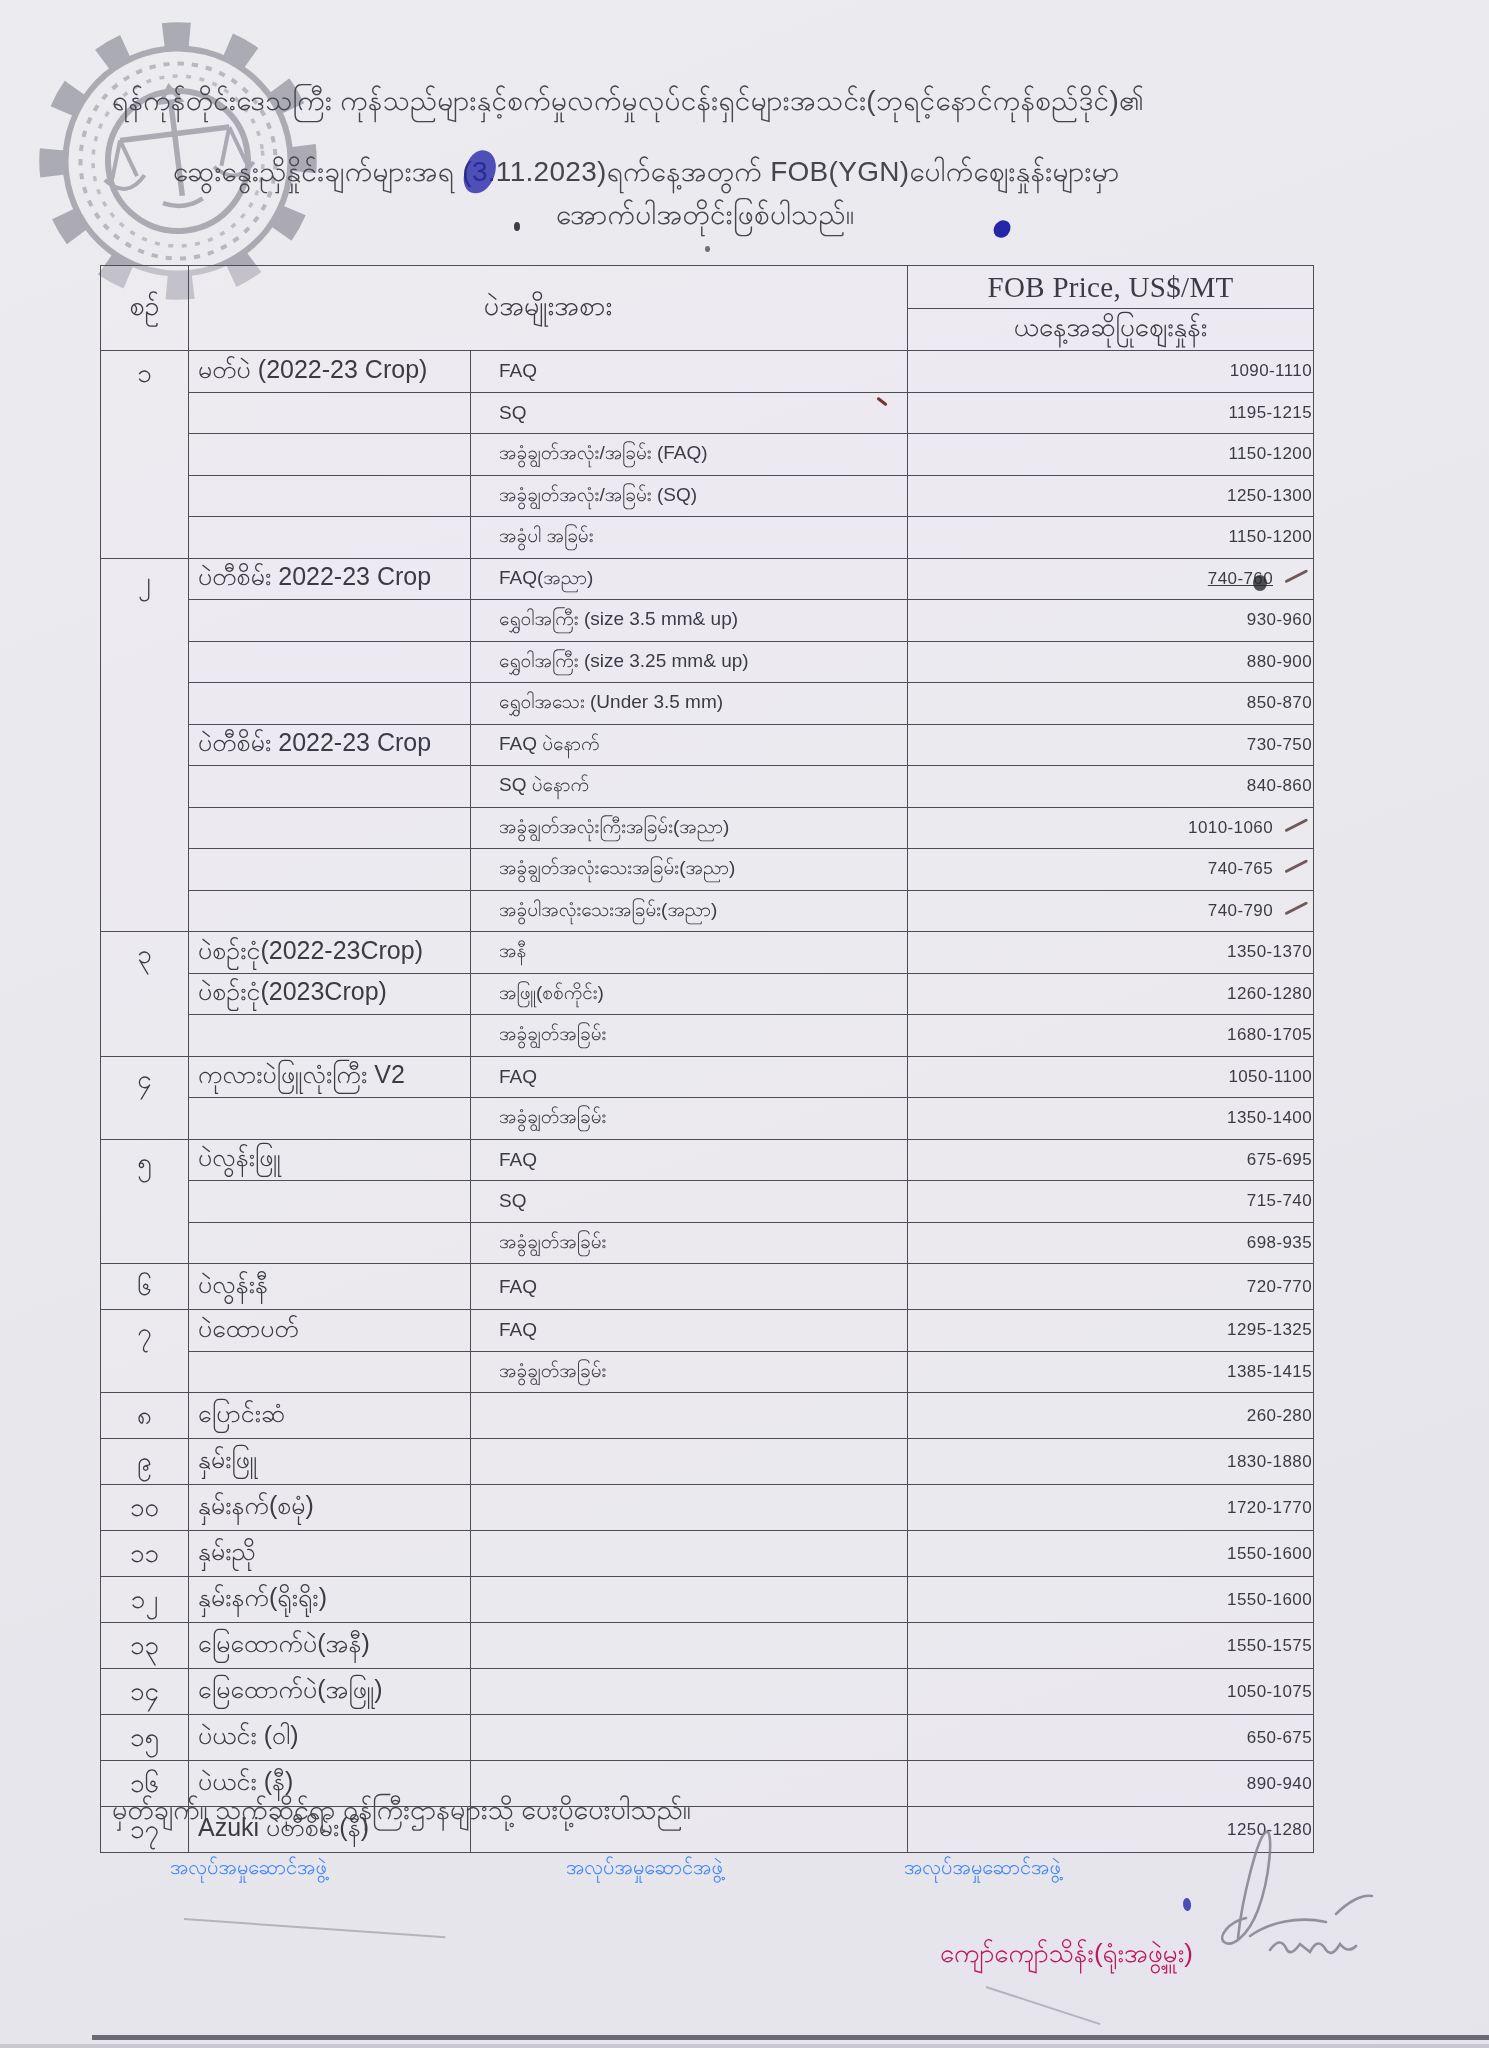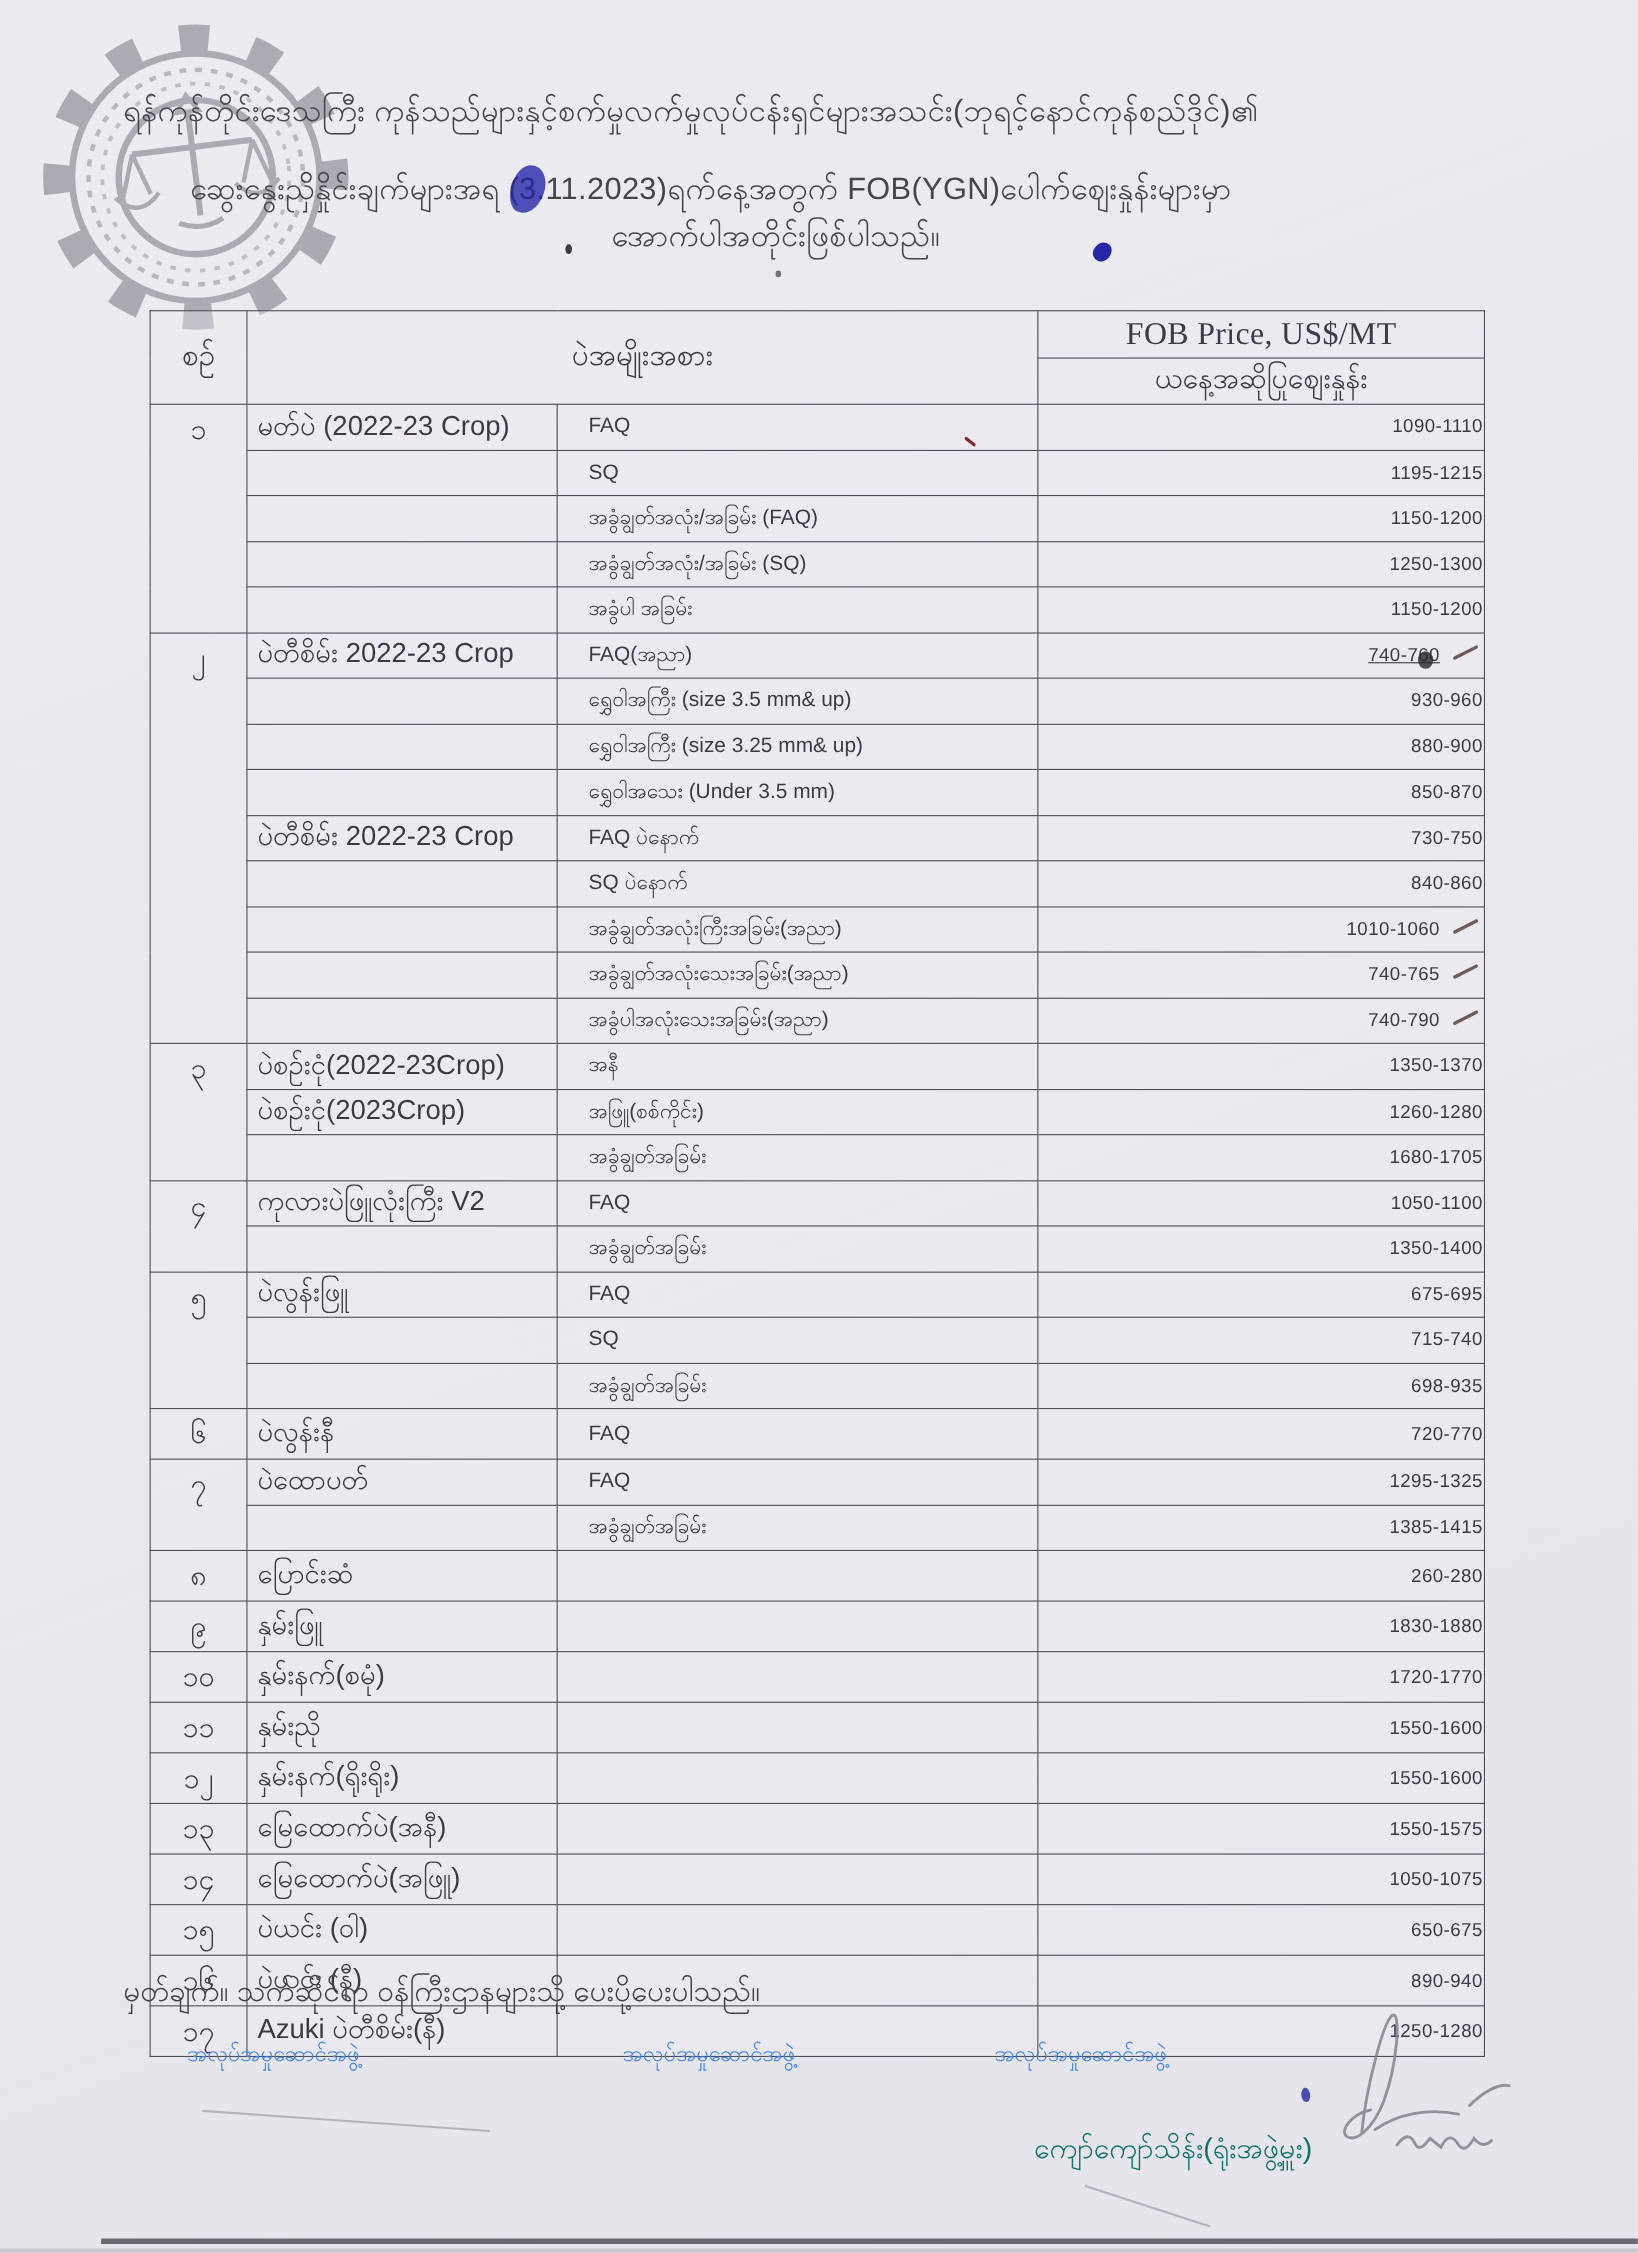--- a/index.html
+++ b/index.html
@@ -16,24 +16,23 @@
   .ink-blot{
     position:absolute;left:-7px;top:-6px;width:30px;height:44px;
     background:rgba(34,34,168,0.78);
     border-radius:52% 48% 60% 40%/55% 45% 60% 40%;
     transform:rotate(12deg);
   }
   
   .stamp{left:28px;top:6px;width:300px;height:310px;opacity:0.62;transform:rotate(-7deg);}
   
   table.price{
-    position:absolute;left:100px;top:282px;width:1213px;
+    position:absolute;left:100px;top:265px;width:1213px;
     border-collapse:collapse;table-layout:fixed;
     background:rgba(240,239,244,0.35);
-    margin-left:36px;
   }
   table.price th,table.price td{
     border:1.6px solid #4d4d56;
     font-weight:normal;color:#3b3b43;
     overflow:visible;white-space:nowrap;
   }
   col.w-serial{width:88px;} col.w-name{width:282px;}
   col.w-grade{width:437px;} col.w-price{width:406px;}
   tr.hrow1{height:43px;} tr.hrow2{height:42px;}
   th.h-serial,th.h-type{font-size:27px;text-align:center;}
@@ -44,21 +43,21 @@
   td.c-name{padding-left:9px;font-size:25px;}
   td.c-grade{padding-left:28px;font-size:19px;}
   td.c-price{text-align:right;font-size:17px;color:#35353c;letter-spacing:0.4px;}
   .tick{
     display:inline-block;width:25px;height:3px;background:#6e5a58;
     transform:rotate(-27deg) translateY(-7px);margin-left:14px;border-radius:2px;
   }
   
   .fnote{font-size:27px;white-space:nowrap;color:#43434b;}
   .fcommittee{font-size:20px;white-space:nowrap;color:#3b82f6;}
-  .fsign{font-size:26px;white-space:nowrap;color:#0f766e;}
+  .fsign{font-size:26px;white-space:nowrap;color:#be185d;}
   
   .speck{position:absolute;background:#3c3c44;border-radius:50%;}
   .blue-dot{position:absolute;background:#2626a8;border-radius:58% 42% 55% 45%;}
   .maroon{position:absolute;width:12px;height:3px;background:#7a3030;border-radius:2px;transform:rotate(38deg);}
   .smudge{position:absolute;width:14px;height:16px;background:rgba(40,40,48,0.8);border-radius:50%;}
   .pencil{position:absolute;height:2px;background:rgba(120,120,132,0.45);transform-origin:left center;}
   .scan-edge-bottom{position:absolute;left:92px;right:0;top:2035px;height:5px;background:#55555e;opacity:0.85;}
   .scan-edge-bottom2{position:absolute;left:0;right:0;top:2044px;height:4px;background:#c9c8cf;}
 </style>
 </head>

